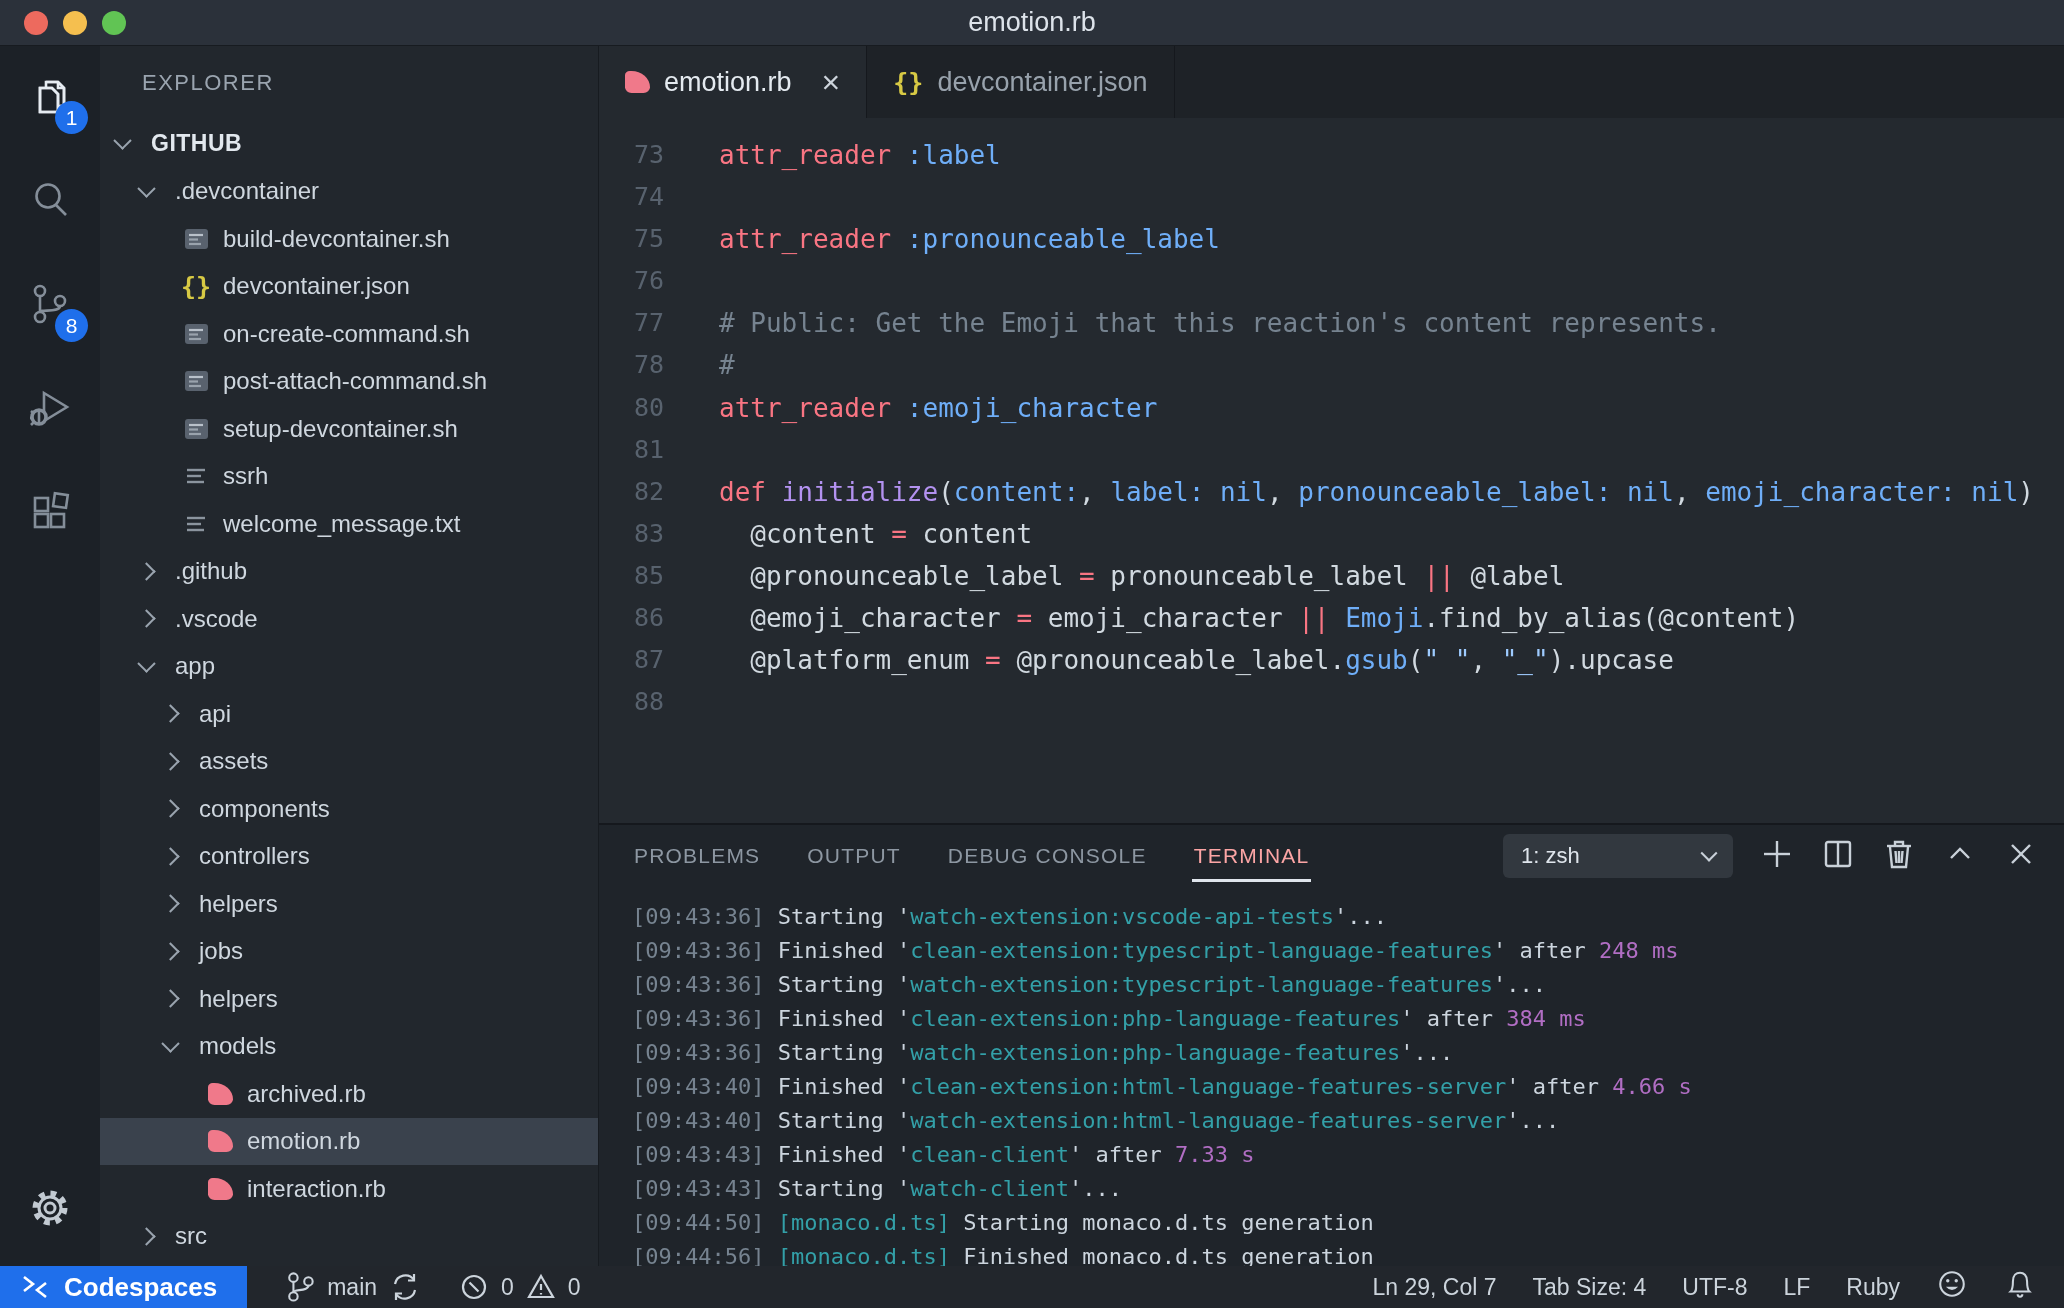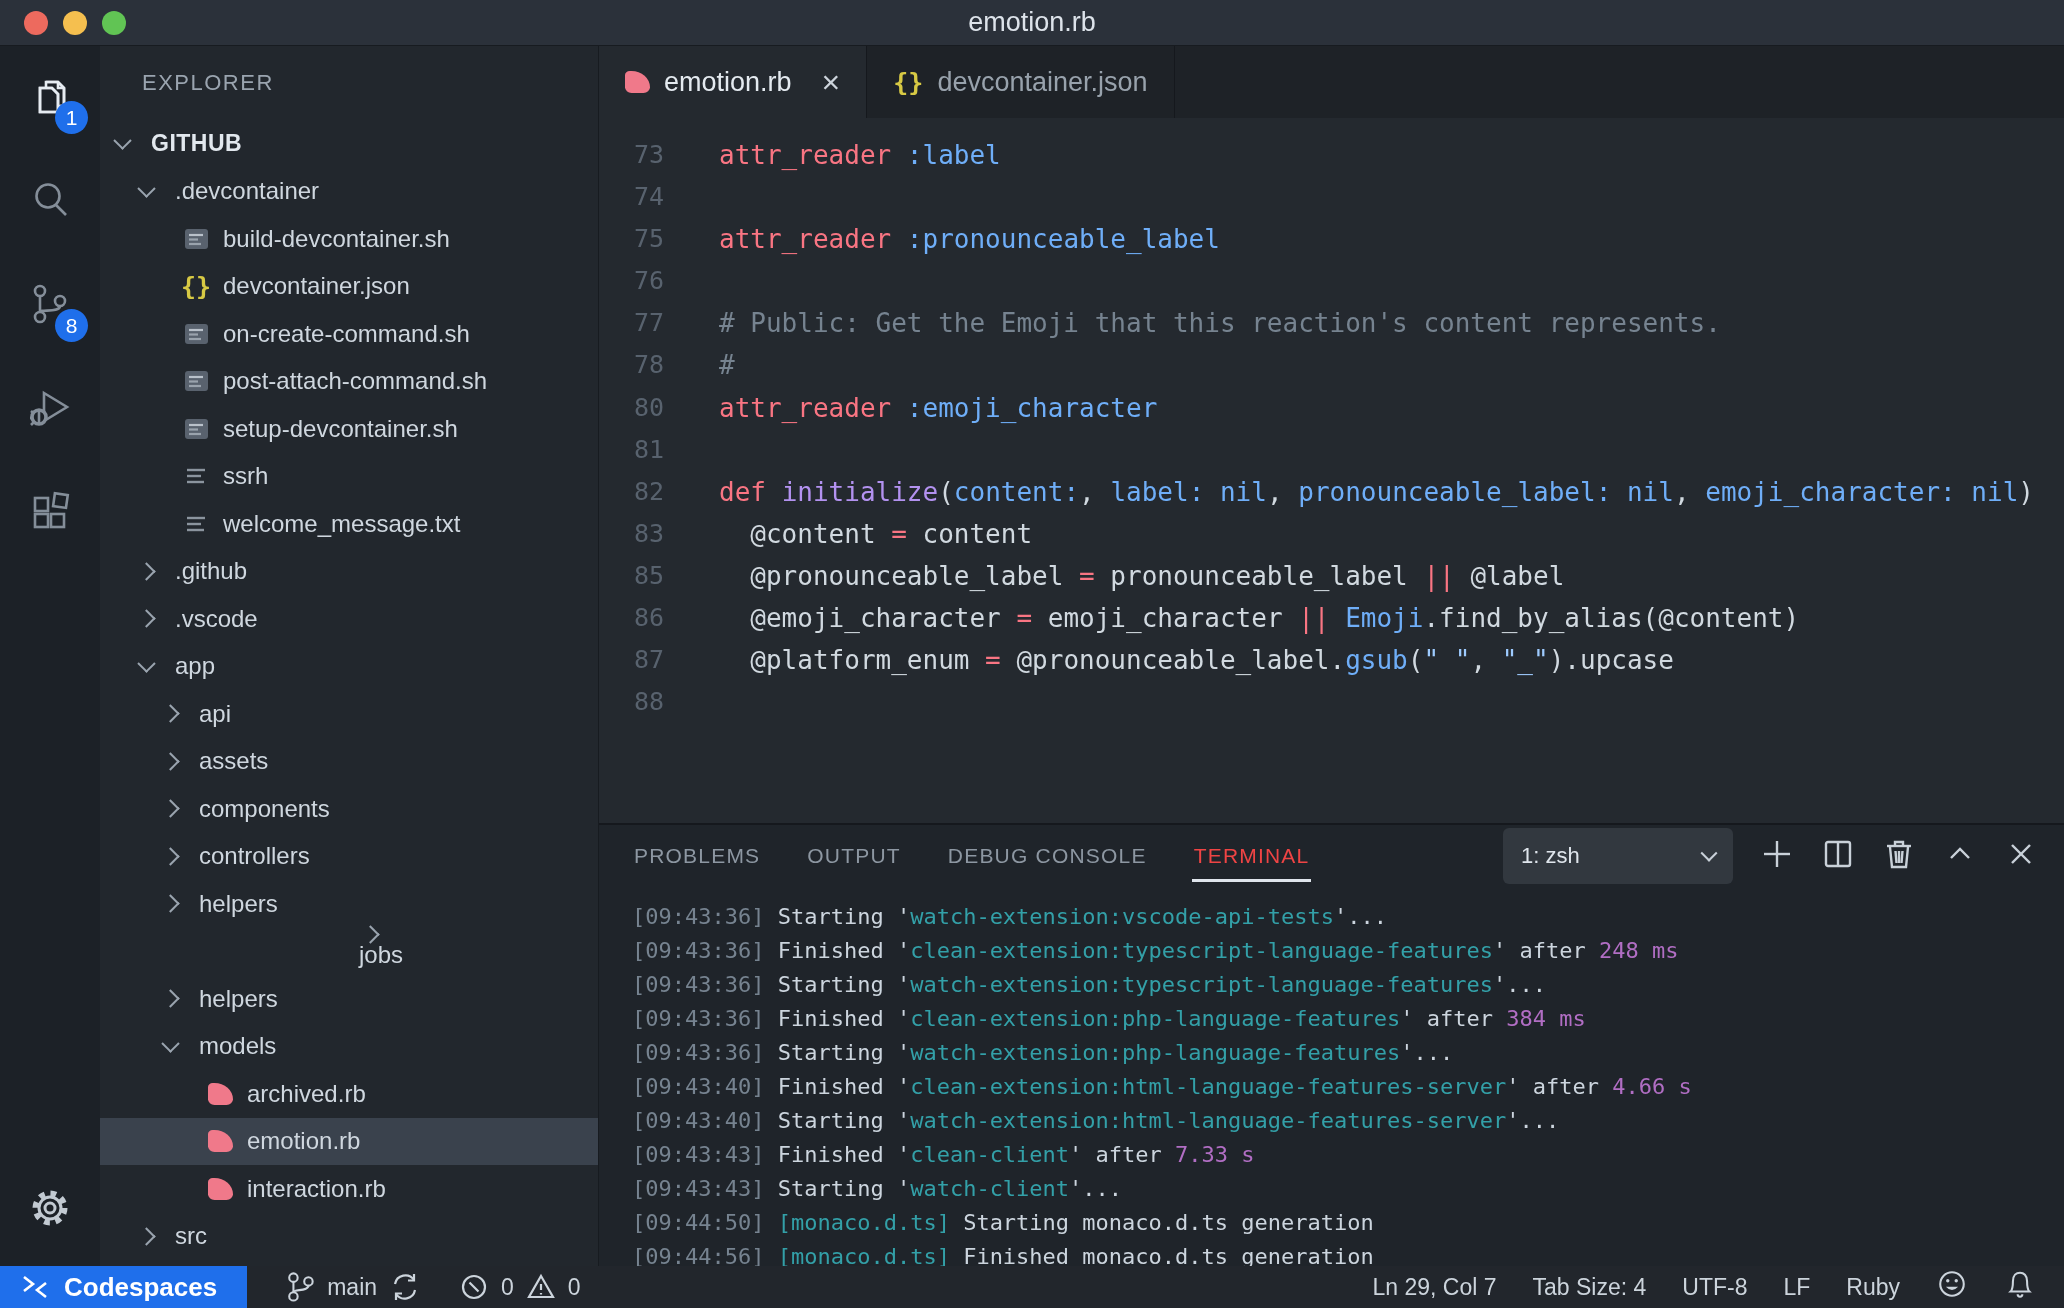--- a/index.html
+++ b/index.html
@@ -63,24 +63,24 @@
   .code-row .ln { flex:none; width:65px; text-align:right; color:#58626e; font-size:25px; }
   .code-row .code-text { margin-left:55px; }
   .tok-k { color:#f97583; } .tok-f { color:#b392f0; } .tok-b { color:#6faef8; }
   .tok-s { color:#9ecbff; } .tok-c { color:#768390; } .tok-p { color:#d1d9e0; }
 
   
   .panel { height:443px; flex:none; background:#1f242a; border-top:2px solid #15181d; display:flex; flex-direction:column; }
   .panel-header { height:62px; flex:none; display:flex; align-items:center; padding:0 26px 0 33px; }
   .panel-tabs { display:flex; gap:43px; }
   .panel-tab { font-size:21px; letter-spacing:1.2px; color:#8d97a2; cursor:pointer; position:relative; padding:14px 2px; }
-  .panel-tab.active { color:#ef4444; }
+  .panel-tab.active { color:#fca5a5; }
   .panel-tab.active::after { content:""; position:absolute; left:0; right:0; bottom:0; height:3px; background:#dfe5ec; }
   .panel-actions { margin-left:auto; display:flex; align-items:center; gap:27px; }
-  .term-select { width:230px; height:56px; background:#32383f; border-radius:6px; color:#dfe5ec; font-size:22px;
+  .term-select { width:230px; height:44px; background:#32383f; border-radius:6px; color:#dfe5ec; font-size:22px;
     display:flex; align-items:center; padding:0 18px; cursor:pointer; }
   .term-select .sel-chev { margin-left:auto; width:12px; height:12px; border-right:2.5px solid #c9d1d9; border-bottom:2.5px solid #c9d1d9; transform:rotate(45deg) translate(-2px,-2px); }
   .pa-btn { cursor:pointer; display:flex; align-items:center; justify-content:center; }
   .pa-btn svg { stroke:#c9d1d9; fill:none; stroke-width:2.4; }
 
   .terminal { flex:1; overflow:hidden; padding:13px 0 0 33px;
     font-family:"DejaVu Sans Mono",monospace; font-size:22px; line-height:34px; white-space:pre; }
   .t-ts { color:#768390; } .t-pl { color:#ccd5de; } .t-cy { color:#33a0a8; } .t-mg { color:#b16ec4; }
 
   
@@ -270,21 +270,21 @@
             <span class="label">components</span>
           </div>
           <div class="tree-row" style="padding-left: 64px;">
             <span class="chev right"></span>
             <span class="label">controllers</span>
           </div>
           <div class="tree-row" style="padding-left: 64px;">
             <span class="chev right"></span>
             <span class="label">helpers</span>
           </div>
-          <div class="tree-row" style="padding-left: 64px; flex-direction: column;">
+          <div class="tree-row" style="padding-left: 64px;">
             <span class="chev right"></span>
             <span class="label">jobs</span>
           </div>
           <div class="tree-row" style="padding-left: 64px;">
             <span class="chev right"></span>
             <span class="label">helpers</span>
           </div>
           <div class="tree-row" style="padding-left: 64px;">
             <span class="chev down"></span>
             <span class="label">models</span>

